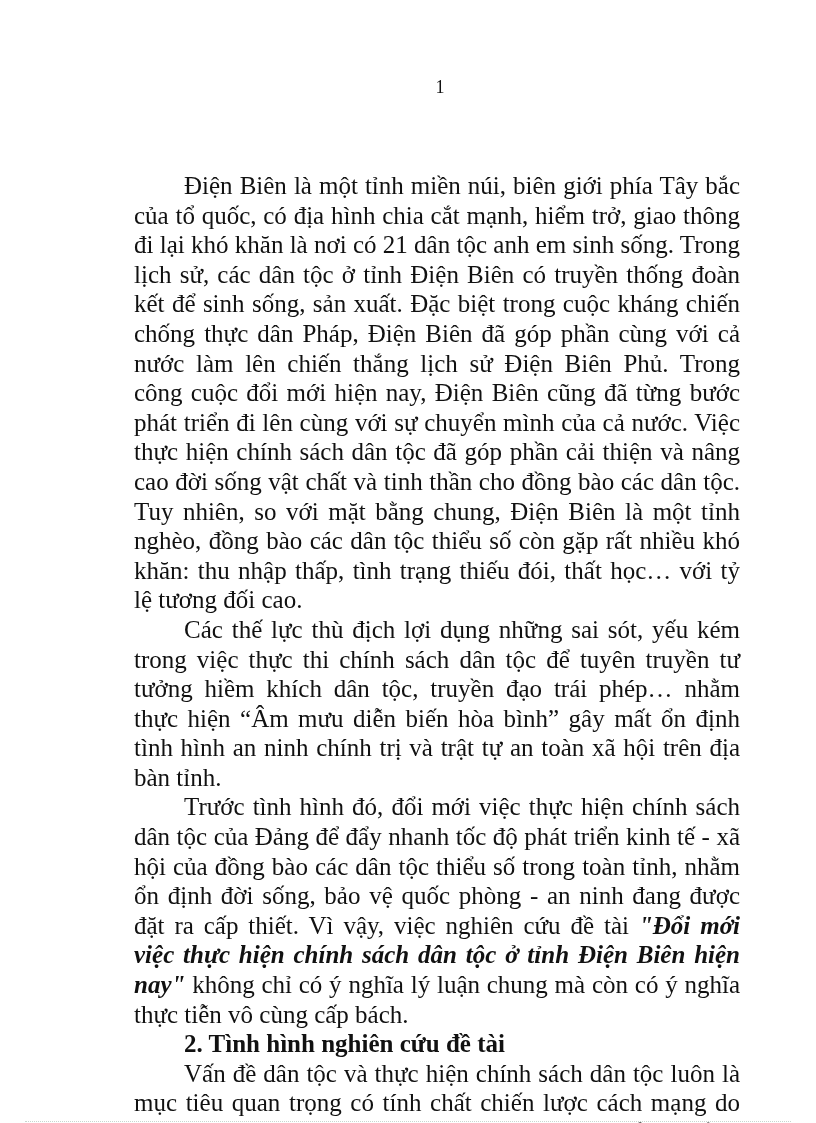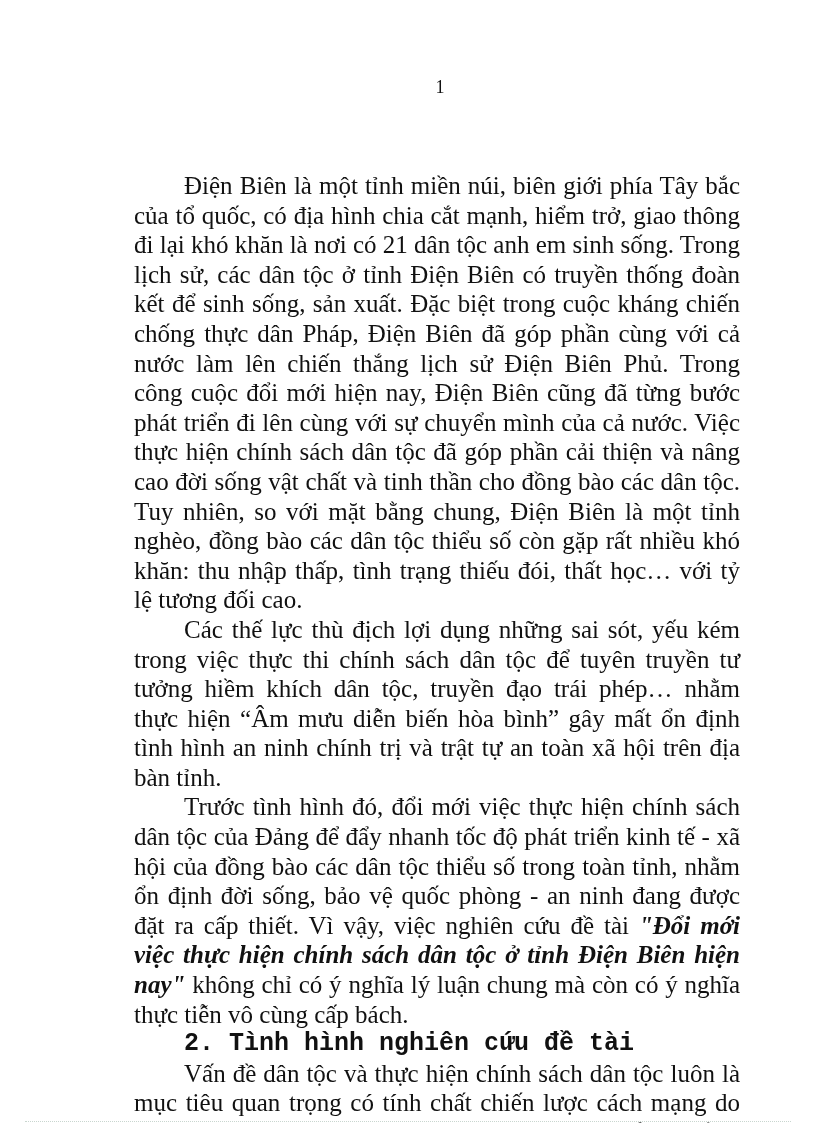--- a/index.html
+++ b/index.html
@@ -35,21 +35,20 @@
     }
     .para {
       margin: 0;
       text-align: justify;
       text-indent: 50px;
     }
     .heading {
       margin: 0;
       font-weight: bold;
       text-indent: 50px;
-      font-family: Liberation Mono, monospace;
     }
     .bi {
       font-weight: bold;
       font-style: italic;
     }
     .footer-rule {
       position: absolute;
       left: 25px;
       width: 766px;
       top: 1121px;

